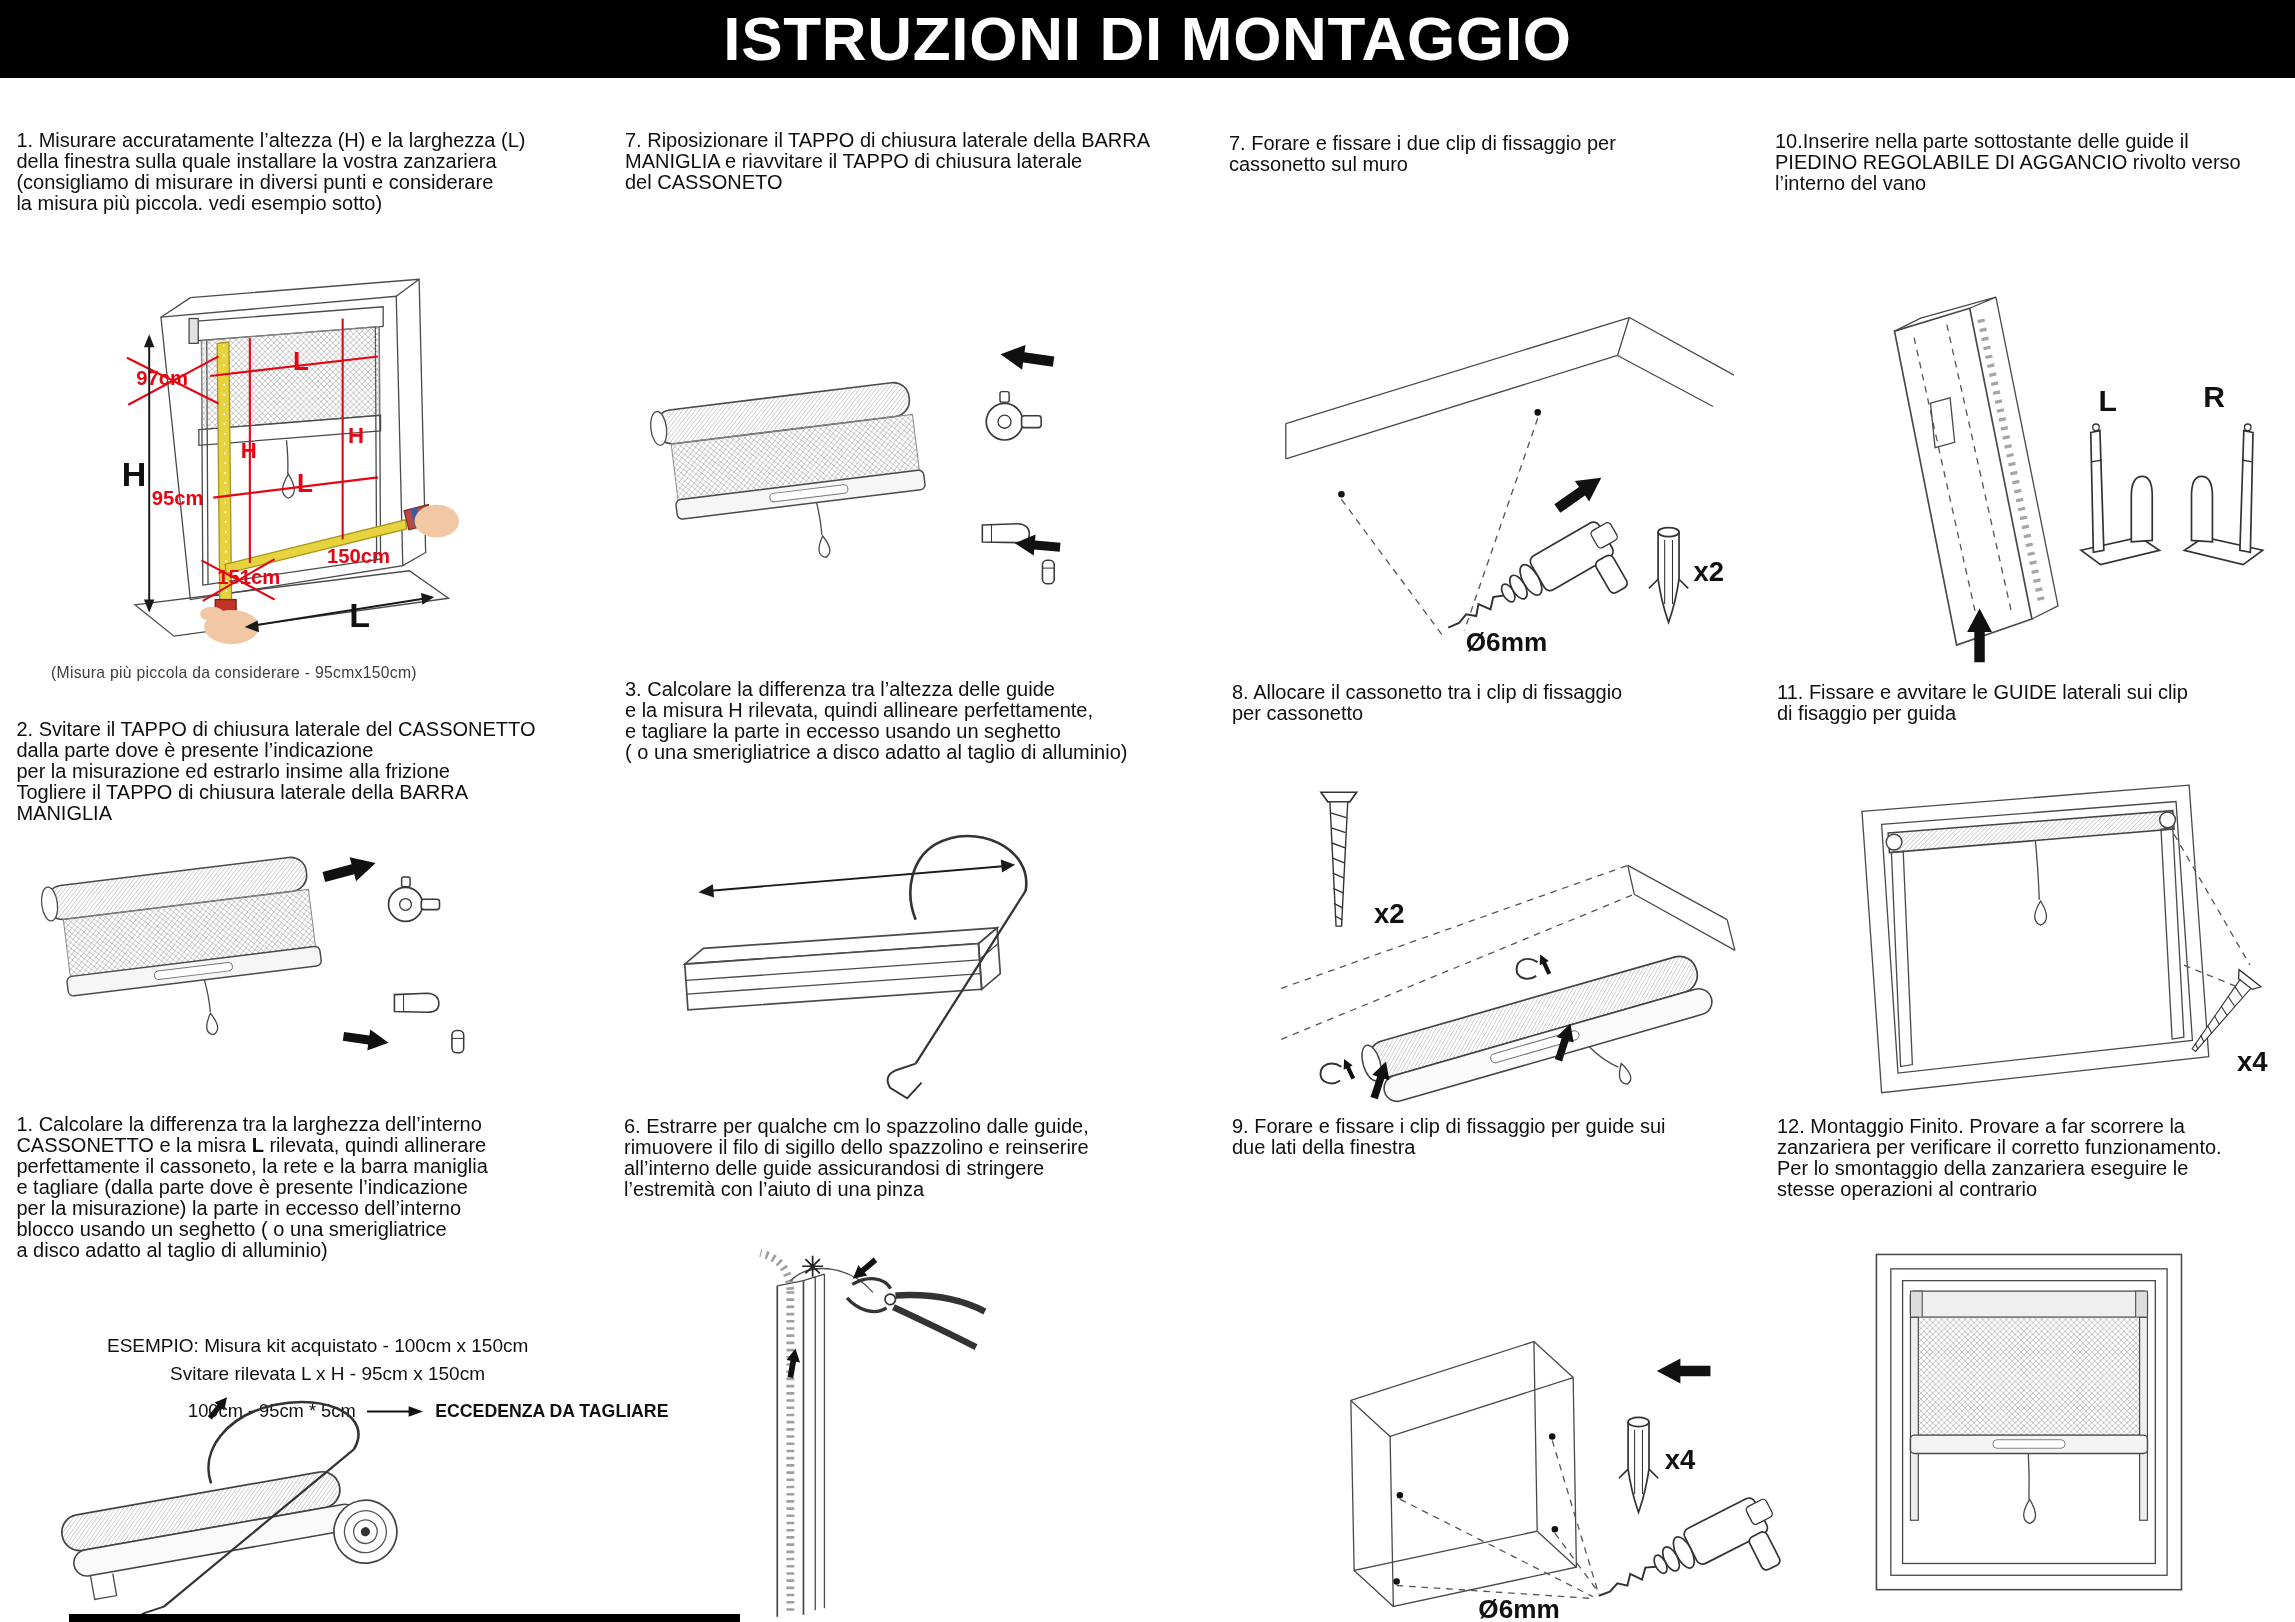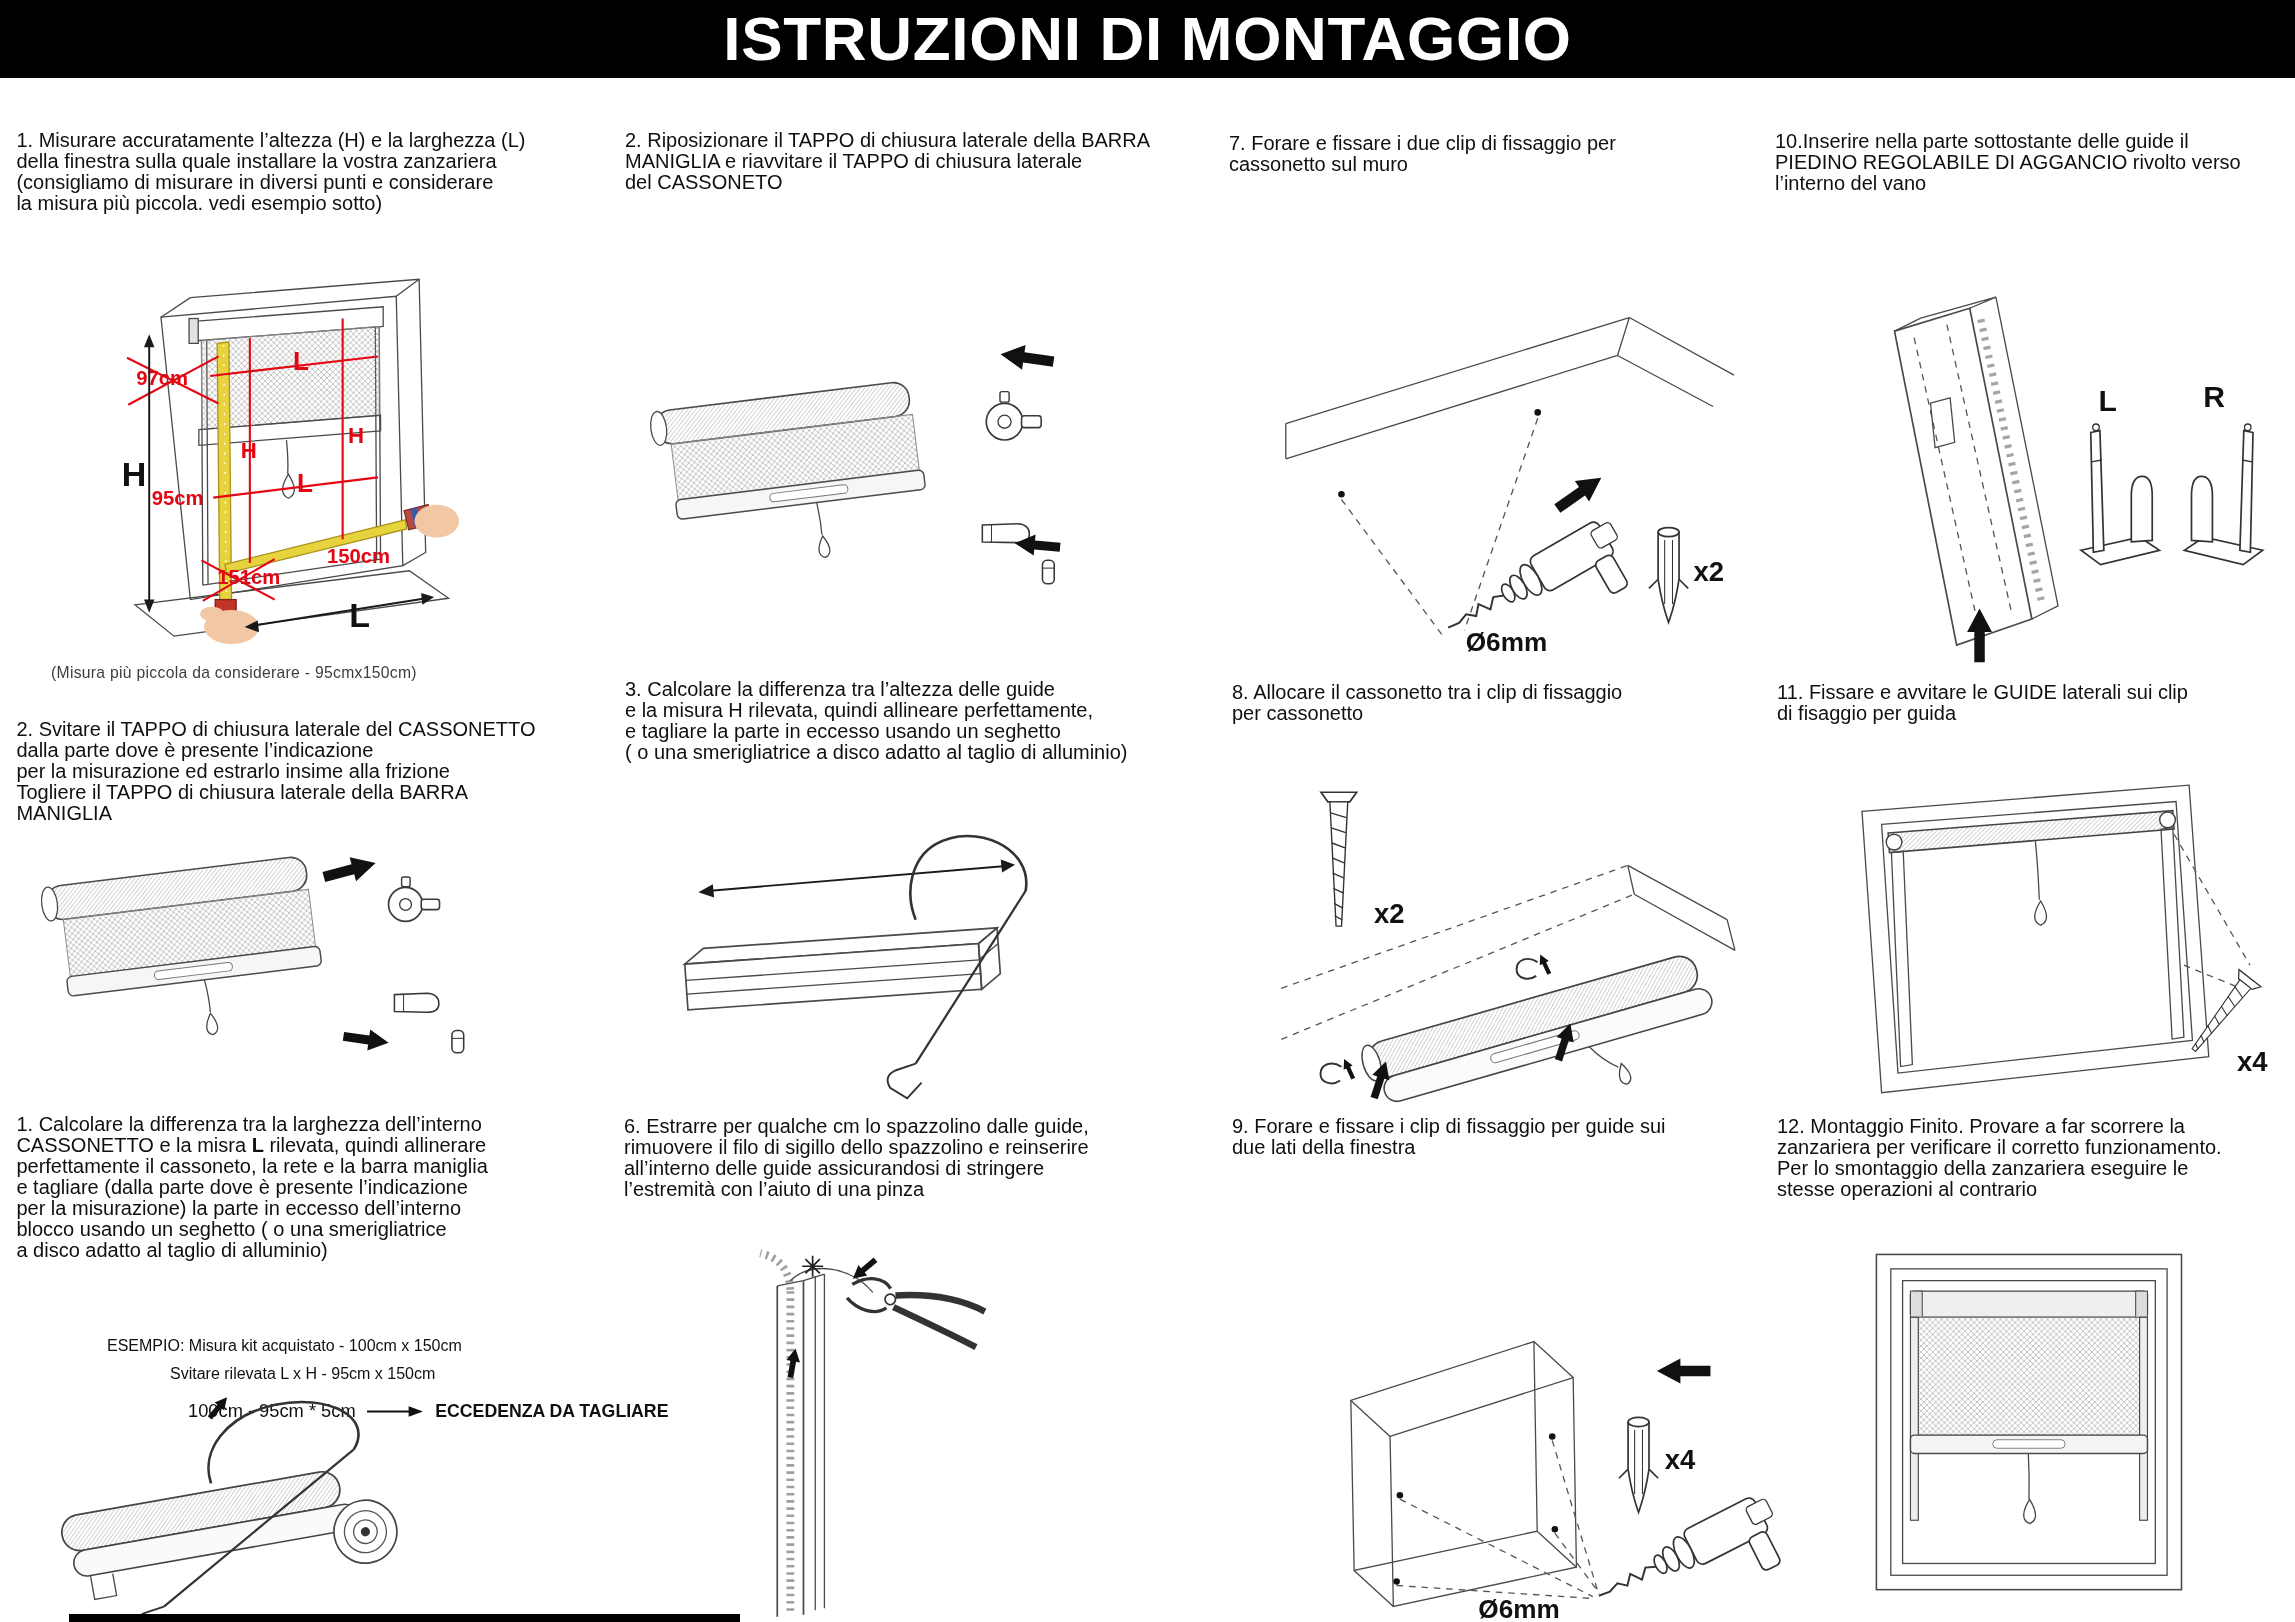--- a/index.html
+++ b/index.html
@@ -3,21 +3,21 @@
 <meta charset="utf-8">
 <style>
   *{margin:0;padding:0;box-sizing:border-box}
   html,body{width:2295px;height:1623px}
   body{position:relative;background:#fff;font-family:"Liberation Sans",sans-serif;color:#141414;overflow:hidden}
   .header{position:absolute;left:0;top:0;width:2295px;height:78px;background:#000;display:flex;align-items:center;justify-content:center}
   .header h1{color:#fff;font-size:62px;font-weight:bold;letter-spacing:0.7px;line-height:1;white-space:nowrap}
   .step{position:absolute;font-size:20px;line-height:21px;white-space:pre-line;color:#101010}
   .fig{position:absolute}
   .caption{position:absolute;font-size:15.7px;color:#3d3d3d;letter-spacing:0.3px}
-  .example{position:absolute;font-size:16px;line-height:27.5px;color:#101010}
+  .example{position:absolute;font-size:19px;line-height:27.5px;color:#101010}
   .example .l2{padding-left:63px}
   .calcline{position:absolute;display:flex;align-items:center;gap:11.8px;font-size:17.7px;font-weight:bold;color:#101010;white-space:nowrap}
   .calcline .calc{font-weight:normal;font-size:18.3px}
   .bottom-strip{position:absolute;background:#000}
   svg{overflow:visible}
   svg text{font-family:"Liberation Sans",sans-serif}
   .red-label{fill:#e30613;font-weight:bold}
   .dim-label{fill:#111;font-weight:bold}
   .qty{fill:#111;font-weight:bold}
   .ln{stroke:#4a4a4a;stroke-width:2;fill:none}
@@ -30,21 +30,21 @@
 <body>
 
 <div class="header">
   <h1>ISTRUZIONI DI MONTAGGIO</h1>
 </div>
 
 <div class="step" style="left:16.4px;top:130px;width:589px">1. Misurare accuratamente l’altezza (H) e la larghezza (L)
 della finestra sulla quale installare la vostra zanzariera
 (consigliamo di misurare in diversi punti e considerare
 la misura più piccola. vedi esempio sotto)</div>
-<div class="step" style="left:625px;top:130px;width:589px">2. Riposizionare il TAPPO di chiusura laterale della BARRA
+<div class="step" style="left:625px;top:130px;width:589px">7. Riposizionare il TAPPO di chiusura laterale della BARRA
 MANIGLIA e riavvitare il TAPPO di chiusura laterale
 del CASSONETO</div>
 <div class="step" style="left:1229px;top:133px;width:537px">7. Forare e fissare i due clip di fissaggio per
 cassonetto sul muro</div>
 <div class="step" style="left:1775px;top:131px;width:517px">10.Inserire nella parte sottostante delle guide il
 PIEDINO REGOLABILE DI AGGANCIO rivolto verso
 l’interno del vano</div>
 
 <div class="step" style="left:16.4px;top:719px;width:602px">2. Svitare il TAPPO di chiusura laterale del CASSONETTO
 dalla parte dove è presente l’indicazione

